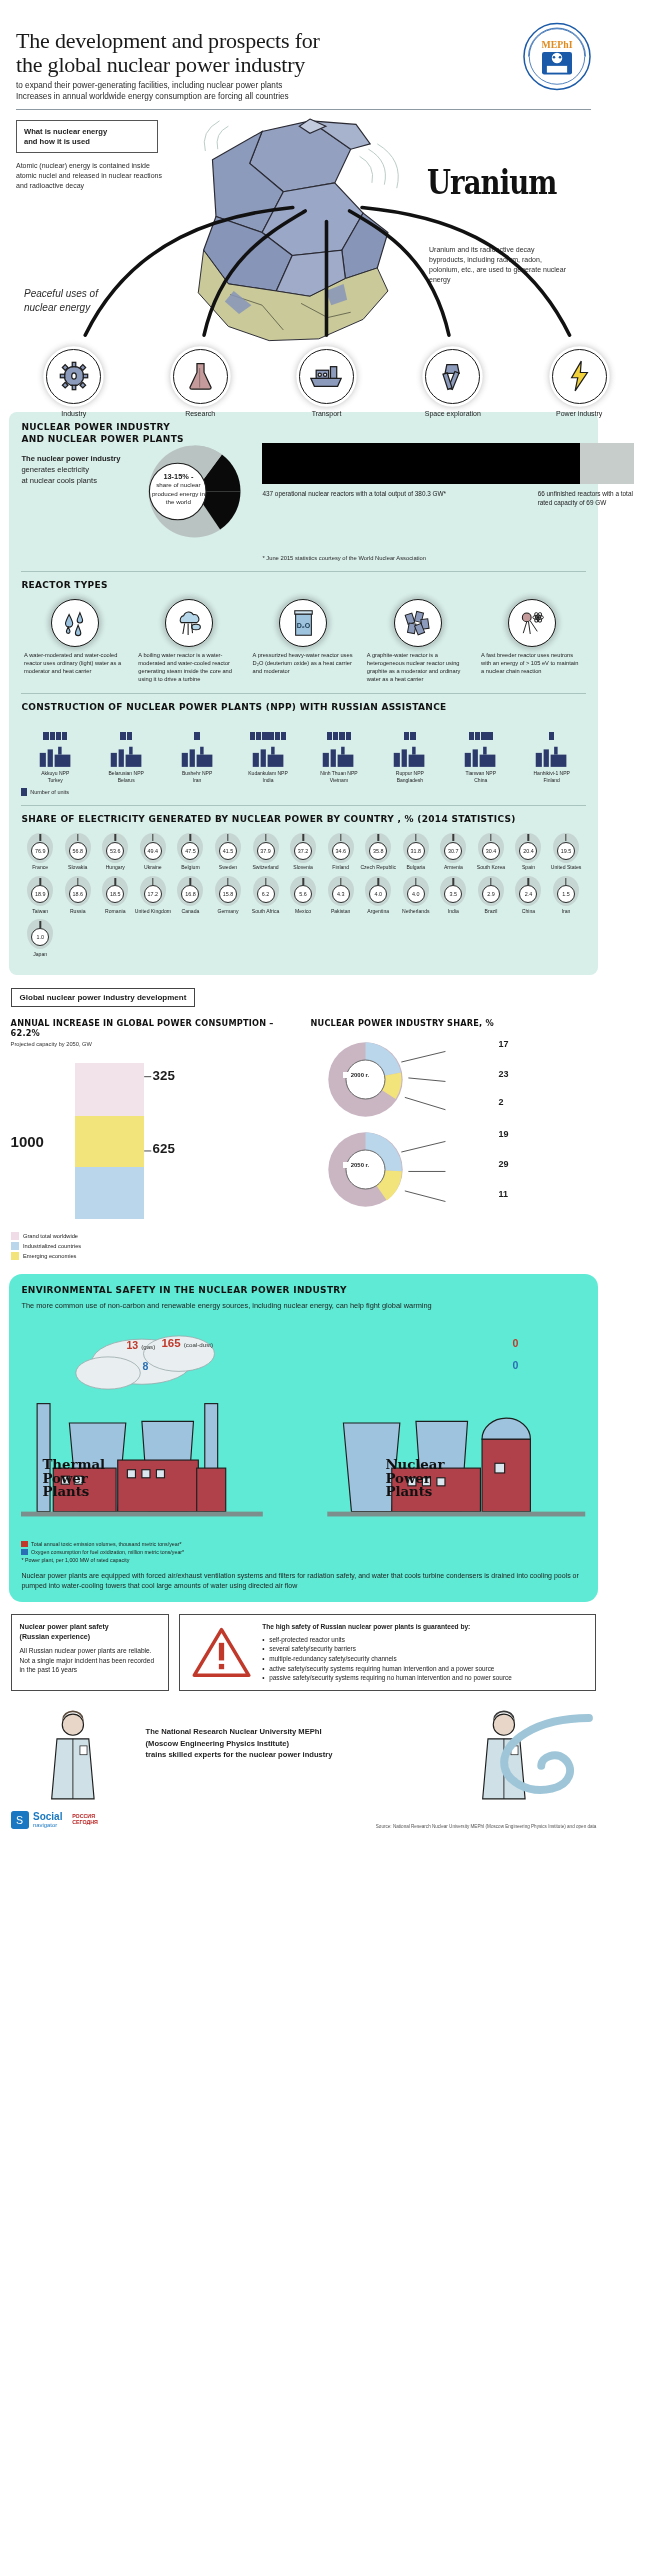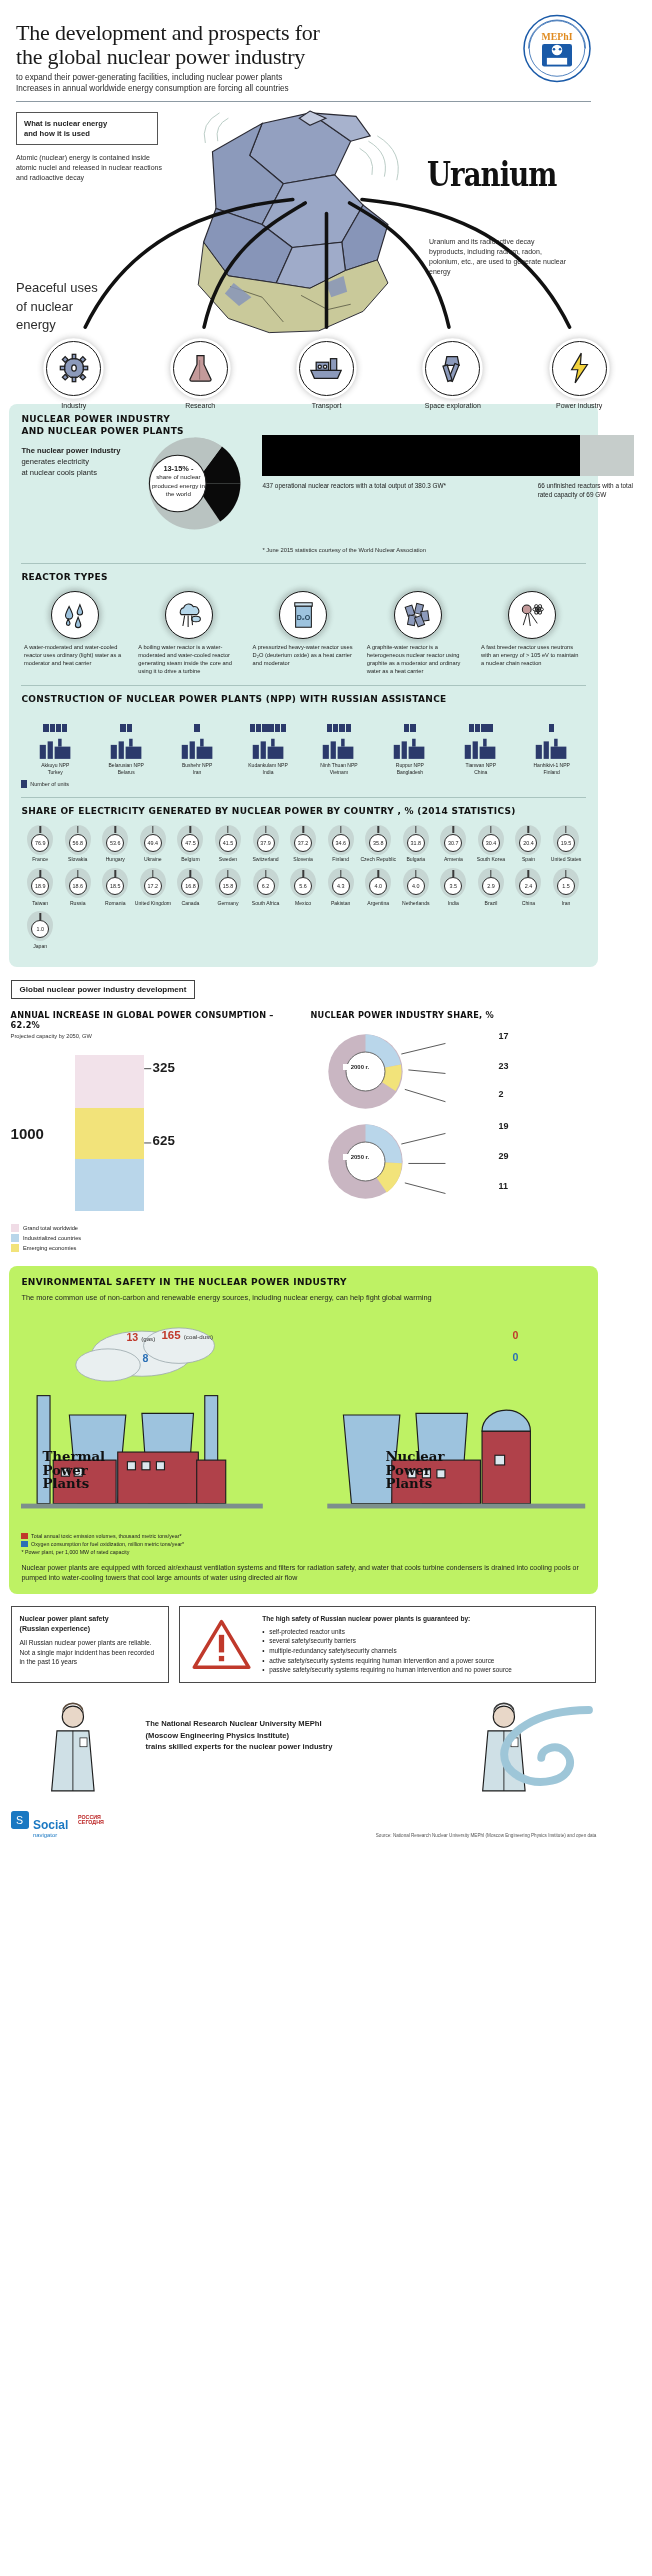--- a/index.html
+++ b/index.html
@@ -1,20 +1,20 @@
 <!DOCTYPE html>
 <html style="font-size:14px"><head>
 <meta charset="utf-8">
 <style>
   * { box-sizing: border-box; margin:0; padding:0; }
   body {
     width:653px; margin:0 auto; background:#ffffff;
     font-family:"Liberation Sans", sans-serif; color:#1c1c1c;
   }
-  .page { width:607px; position:relative; padding:9px 0 0 0; }
+  .page { width:607px; position:relative; padding:17px 0 0 0; }
 
   
   .header { padding:12.4px 16px 0 16px; position:relative; }
   .title { font-family:"Liberation Serif", serif; font-size:22px; line-height:1.06;
            font-weight:400; color:#1a1a1a; letter-spacing:-0.2px; }
   .subtitle { font-size:8.2px; line-height:1.35; color:#2a2a2a; margin-top:4.4px; }
   .hr-head { border:0; border-top:0.9px solid #8d9aa3; margin:6.2px 0 0 0; }
 
   .mephi-logo { position:absolute; right:12.4px; top:5.3px; width:76px; height:69px; }
 
@@ -22,22 +22,22 @@
   .intro { position:relative; height:293px; }
   .qbox { position:absolute; left:16px; top:10.6px; width:142px; border:0.9px solid #555;
           padding:5.3px 7px; font-size:7.6px; font-weight:bold; line-height:1.35; }
   .intro-text { position:absolute; left:16px; top:51px; width:151px; font-size:7px;
                 line-height:1.45; color:#2c2c2c; }
   .uranium-word { position:absolute; left:427px; top:51px; font-family:"DejaVu Serif", serif;
                   font-size:27.5px; font-weight:bold; letter-spacing:-0.9px; color:#111;
                   transform:scaleY(1.25); transform-origin:left top; }
   .uranium-text { position:absolute; left:429px; top:135px; width:140px; font-size:7px;
                   line-height:1.45; color:#2c2c2c; }
-  .peaceful { position:absolute; left:16px; top:177px; width:84px; font-size:13px;
-              line-height:1.45; color:#2c2c2c; }
+  .peaceful { position:absolute; left:24px; top:177px; width:84px; font-size:10px;
+              line-height:1.45; color:#2c2c2c;font-style:italic; }
   .crystal { position:absolute; left:177px; top:7px; width:257px; height:231px; }
 
   
   .icon-row { position:absolute; left:0; top:239px; width:653px; display:flex;
               justify-content:space-around; padding:0 10.6px; }
   .icon-cell { width:103px; text-align:center; }
   .icon-circle { width:55px; height:55px; margin:0 auto; border:1.8px solid #1a1a1a;
                  border-radius:50%; background:#fff; display:flex; align-items:center;
                  justify-content:center; box-shadow:0 0 0 2.7px #fff, 0 0 6.2px 2.7px rgba(40,40,40,.30); }
   .icon-label { font-size:7px; margin-top:6.2px; color:#232323; }
@@ -118,21 +118,21 @@
   .leg-item { display:flex; align-items:center; gap:4.4px; font-size:5.7px; margin-bottom:1.8px; color:#222; }
   .leg-sw { width:8px; height:8px; display:inline-block; }
 
   .donuts2 { position:relative; }
   .donut2-row { position:relative; height:85px; margin-bottom:5.3px; }
   .d2-cap { position:absolute; left:32px; top:35px; width:35px; text-align:center;
             font-size:5.9px; font-weight:bold; background:#fff; }
   .d2-leader { position:absolute; font-size:9px; font-weight:bold; }
 
   
-  .envpanel { background:#bef264; border-radius:8px; margin:12.4px 9px 0 9px; padding:10.6px 12.4px 10.6px 12.4px; }
+  .envpanel { background:#5eead4; border-radius:13px; margin:12.4px 9px 0 9px; padding:10.6px 12.4px 10.6px 12.4px; }
   .env-sub { font-size:7.4px; margin-top:5.3px; color:#1f1f1f; }
   .scene { position:relative; height:222px; margin-top:5.3px; }
   .plant-label { position:absolute; font-family:"DejaVu Serif", serif; font-weight:bold;
                  font-size:13.3px; line-height:1.05; color:#111; }
   .num-red { color:#c0392b; font-weight:bold; }
   .num-blue { color:#2a6fb5; font-weight:bold; }
   .env-keys { margin-top:3.5px; }
   .env-key { display:flex; align-items:center; gap:3.5px; font-size:5.3px; color:#222; margin-bottom:1.8px; }
   .env-key i { width:6.2px; height:6.2px; display:inline-block; }
   .env-note { font-size:7px; line-height:1.45; margin-top:8px; color:#1f1f1f; }
@@ -153,21 +153,21 @@
   .mephi-block { position:relative; height:106px; margin:12.4px 10.6px 0 10.6px; }
   .mephi-text { position:absolute; left:135px; top:23px; width:293px; font-size:7.6px;
                 line-height:1.5; font-weight:bold; color:#1f1f1f; }
   .swirl { position:absolute; right:0; top:3.5px; width:106px; height:98px; }
 
   .footer { display:flex; align-items:flex-end; justify-content:space-between;
             margin:1.8px 10.6px 9px 10.6px; }
   .sn-logo { display:flex; align-items:center; gap:4.4px; }
   .sn-badge { width:18px; height:18px; background:#1a78c2; border-radius:2.7px;
               color:#fff; font-size:10.6px; display:flex; align-items:center; justify-content:center; }
-  .sn-txt { font-size:12px; font-weight:bold; color:#1a78c2; line-height:1.05;margin-top:16px; }
+  .sn-txt { font-size:10px; font-weight:bold; color:#1a78c2; line-height:1.05; }
   .ru-txt { font-size:5.3px; color:#bb2222; font-weight:bold; line-height:1.1; }
   .src { font-size:4.6px; color:#555; }
   .vert-credit { position:absolute; right:1.8px; top:1995px; font-size:4.4px; color:#666;
                  writing-mode:vertical-rl; }
 </style>
 </head>
 <body>
 
 <div class="page">
 

